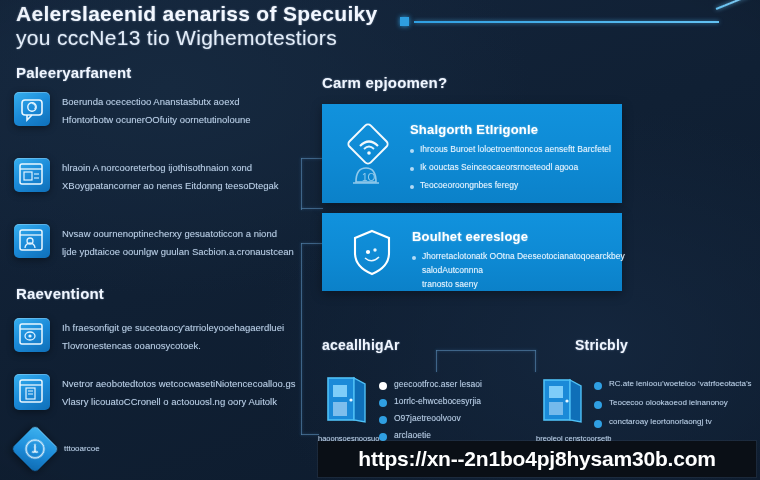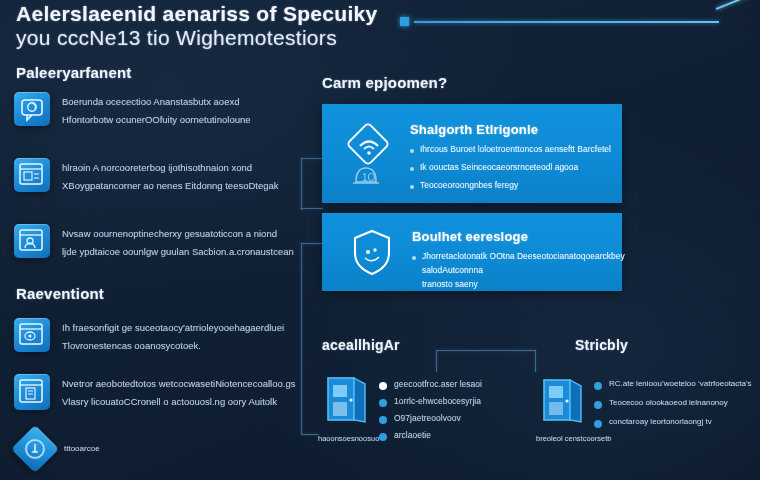--- a/index.html
+++ b/index.html
@@ -305,14 +305,17 @@
   <div class="dot" style="left:594px;top:401px;width:8px;height:8px;background:#2f9fe2;"></div>
   <div class="body-line" style="left:609px;top:398px;font-size:8px;">Teocecoo olookaoeod  ielnanonoy</div>
 
   <div class="dot" style="left:594px;top:420px;width:8px;height:8px;background:#2f9fe2;"></div>
   <div class="body-line" style="left:609px;top:417px;font-size:8px;">conctaroay  leortonorlaongj tv</div>
 
   <div class="body-line" style="left:536px;top:434px;font-size:7.5px;">breoleol censtcoorsetb</div>
 
   <div class="vig"></div>
 
+  <div class="urlbar">
+    <span>https://xn--2n1bo4pj8hysam30b.com</span>
+  </div>
 
 </div>
 
 </body></html>

